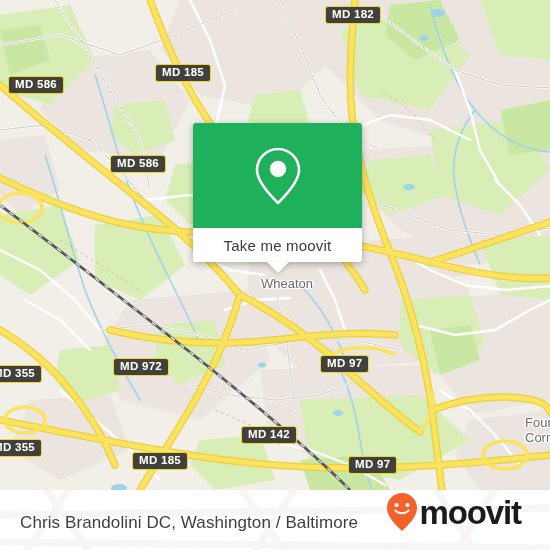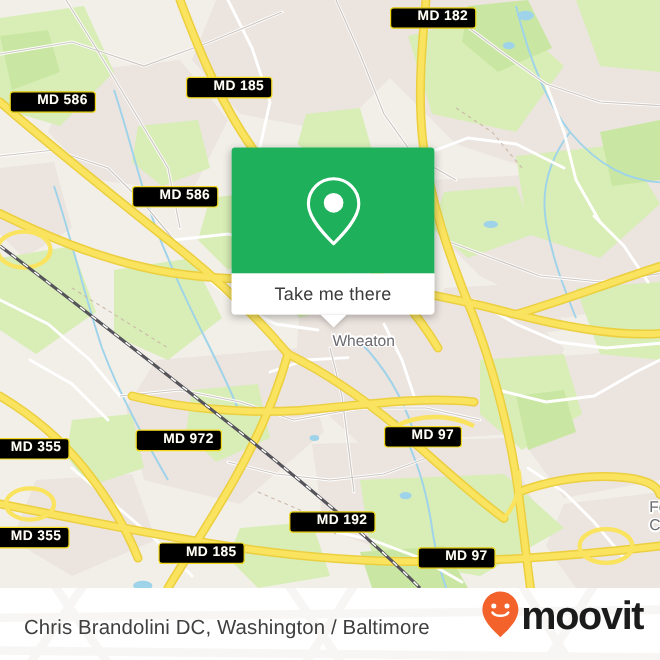--- a/index.html
+++ b/index.html
@@ -21,46 +21,45 @@
     left: 0; top: 0;
     width: 550px; height: 490px;
     background: #f2efe9;
     overflow: hidden;
   }
   #map-svg { position: absolute; left: 0; top: 0; }
 
   
   .shield {
     position: absolute;
-    background: #000000;
+    background: #404040;
     border: 1.5px solid #f2d91c;
     border-radius: 3px;
     color: #ffffff;
     font-size: 11.5px;
     font-weight: bold;
     letter-spacing: 0.3px;
-    padding: 1px 6px 2px 22px;
+    padding: 1px 6px 2px 6px;
     line-height: 13px;
     white-space: nowrap;
     text-shadow: 0 0 1px rgba(160,140,0,.35);
   }
 
   
   .place {
     position: absolute;
     color: #6b6b70;
     font-size: 13px;
     line-height: 14px;
     white-space: nowrap;
     text-shadow:
        1.4px 0 0 rgba(255,255,255,.9), -1.4px 0 0 rgba(255,255,255,.9),
        0 1.4px 0 rgba(255,255,255,.9), 0 -1.4px 0 rgba(255,255,255,.9),
        1px 1px 0 rgba(255,255,255,.9), -1px -1px 0 rgba(255,255,255,.9),
        1px -1px 0 rgba(255,255,255,.9), -1px 1px 0 rgba(255,255,255,.9);
-    margin-left: 16px;
   }
   .place.two-line { line-height: 15px; white-space: normal; text-align: center; }
 
   
   #callout {
     position: absolute;
     left: 193px; top: 123px;
     width: 169px;
     border-radius: 3px;
     box-shadow: 0 2px 7px rgba(0,0,0,.30);
@@ -124,21 +123,21 @@
     position: absolute;
     left: 20px; top: 3px; height: 60px;
     display: flex; align-items: center;
     color: #3f3f3f;
     font-size: 17px;
     letter-spacing: .1px;
     white-space: nowrap;
   }
   #moovit-logo {
     position: absolute;
-    right: 14px; top: 0; height: 44px;
+    right: 29px; top: 0; height: 44px;
     display: flex; align-items: center; gap: 1px;
   }
   #moovit-word {
     color: #1b1b1b;
     font-size: 33px;
     font-weight: bold;
     letter-spacing: -1.1px;
     line-height: 33px;
     margin-left: -1px;
     margin-top: 1px;
@@ -305,42 +304,42 @@
       </g>
     </svg>
 
     <div class="shield" style="left:325px; top:6px;">MD 182</div>
     <div class="shield" style="left:155px; top:64px;">MD 185</div>
     <div class="shield" style="left:8px;   top:76px;">MD 586</div>
     <div class="shield" style="left:110px; top:155px;">MD 586</div>
     <div class="shield" style="left:113px; top:358px;">MD 972</div>
     <div class="shield" style="left:-14px; top:365px;">MD 355</div>
     <div class="shield" style="left:320px; top:355px;">MD 97</div>
-    <div class="shield" style="left:241px; top:426px;">MD 192</div>
+    <div class="shield" style="left:241px; top:426px;">MD 142</div>
     <div class="shield" style="left:-14px; top:439px;">MD 355</div>
     <div class="shield" style="left:132px; top:452px;">MD 185</div>
     <div class="shield" style="left:348px; top:456px;">MD 97</div>
 
     <div class="place" style="left:261px; top:277px;">Wheaton</div>
 
 
     <div class="place two-line" style="left:525px; top:415px; width:70px; text-align:left;">
       <div>Four</div>
       <div>Corners</div>
     </div>
 
     <div id="callout">
       <div id="callout-green">
         <svg width="52" height="62" viewBox="0 0 52 62">
           <path d="M26 4 C14.4 4 5 13.4 5 25 C5 37.5 20 52 26 58 C32 52 47 37.5 47 25 C47 13.4 37.6 4 26 4 Z" fill="none" stroke="#ffffff" stroke-width="2.6" stroke-linejoin="round"></path>
           <circle cx="26" cy="24" r="8.2" fill="#ffffff"></circle>
         </svg>
       </div>
       <div id="callout-label">
-        <span>Take me there</span>
+        <span>Take me moovit</span>
       </div>
       <div id="callout-pointer"></div>
     </div>
 
   </div>
 
   <div id="bottom-bar">
 
     <svg id="bottom-watermark" width="550" height="60" viewBox="0 0 550 60">
       <rect x="0" y="0" width="550" height="60" fill="#ffffff"></rect>

